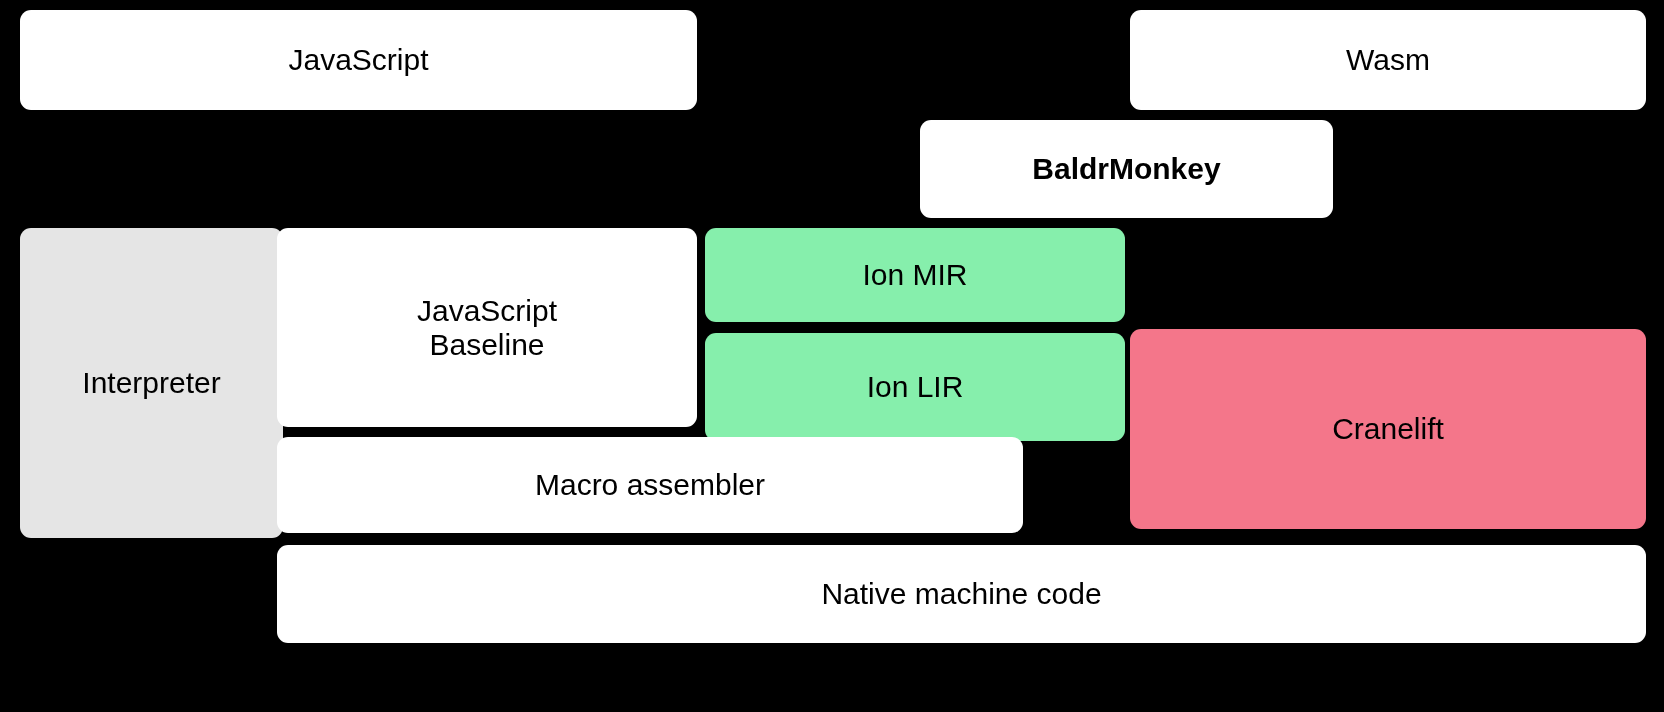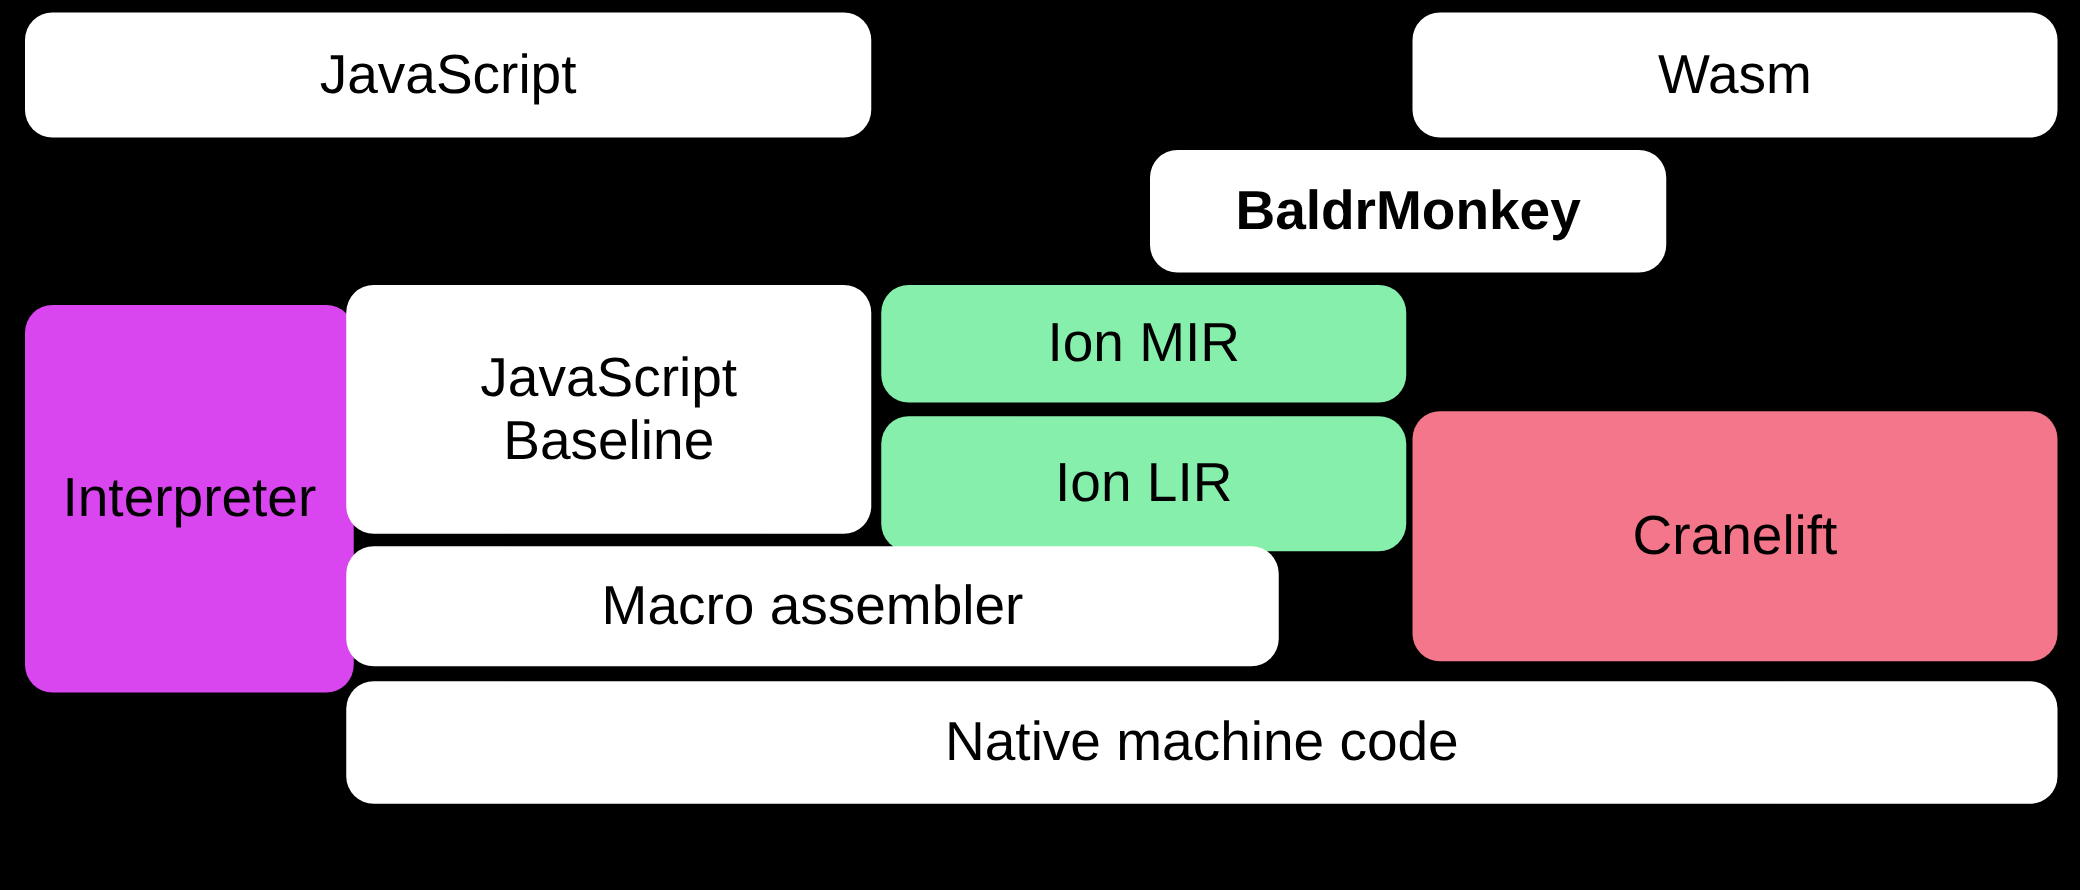--- a/index.html
+++ b/index.html
@@ -15,31 +15,31 @@
     overflow: hidden;
     font-family: "Liberation Sans", sans-serif;
   }
   .node {
     position: absolute;
     box-sizing: border-box;
     display: flex;
     align-items: center;
     justify-content: center;
     text-align: center;
-    border-radius: 22px;
+    border-radius: 11px;
     color: #000000;
-    font-size: 44px;
+    font-size: 30px;
     line-height: 1.12;
     font-weight: 400;
     letter-spacing: 0px;
     white-space: pre-line;
     user-select: none;
   }
   .fill-white { background: #ffffff; }
-  .fill-grey  { background: #d946ef; margin-top: 16px; }
+  .fill-grey  { background: #e5e5e5; }
   .fill-green { background: #86efac; }
   .fill-pink  { background: #f4768a; }
 </style>
 </head>
 <body>
 
 <div id="stage">
     <div class="node fill-white" style="left: 20px; top: 10px; width: 677px; height: 100px;">JavaScript</div>
     <div class="node fill-white" style="left: 1130px; top: 10px; width: 516px; height: 100px;">Wasm</div>
     <div class="node fill-white" style="left: 920px; top: 120px; width: 413px; height: 98px; font-weight: bold;">BaldrMonkey</div>

